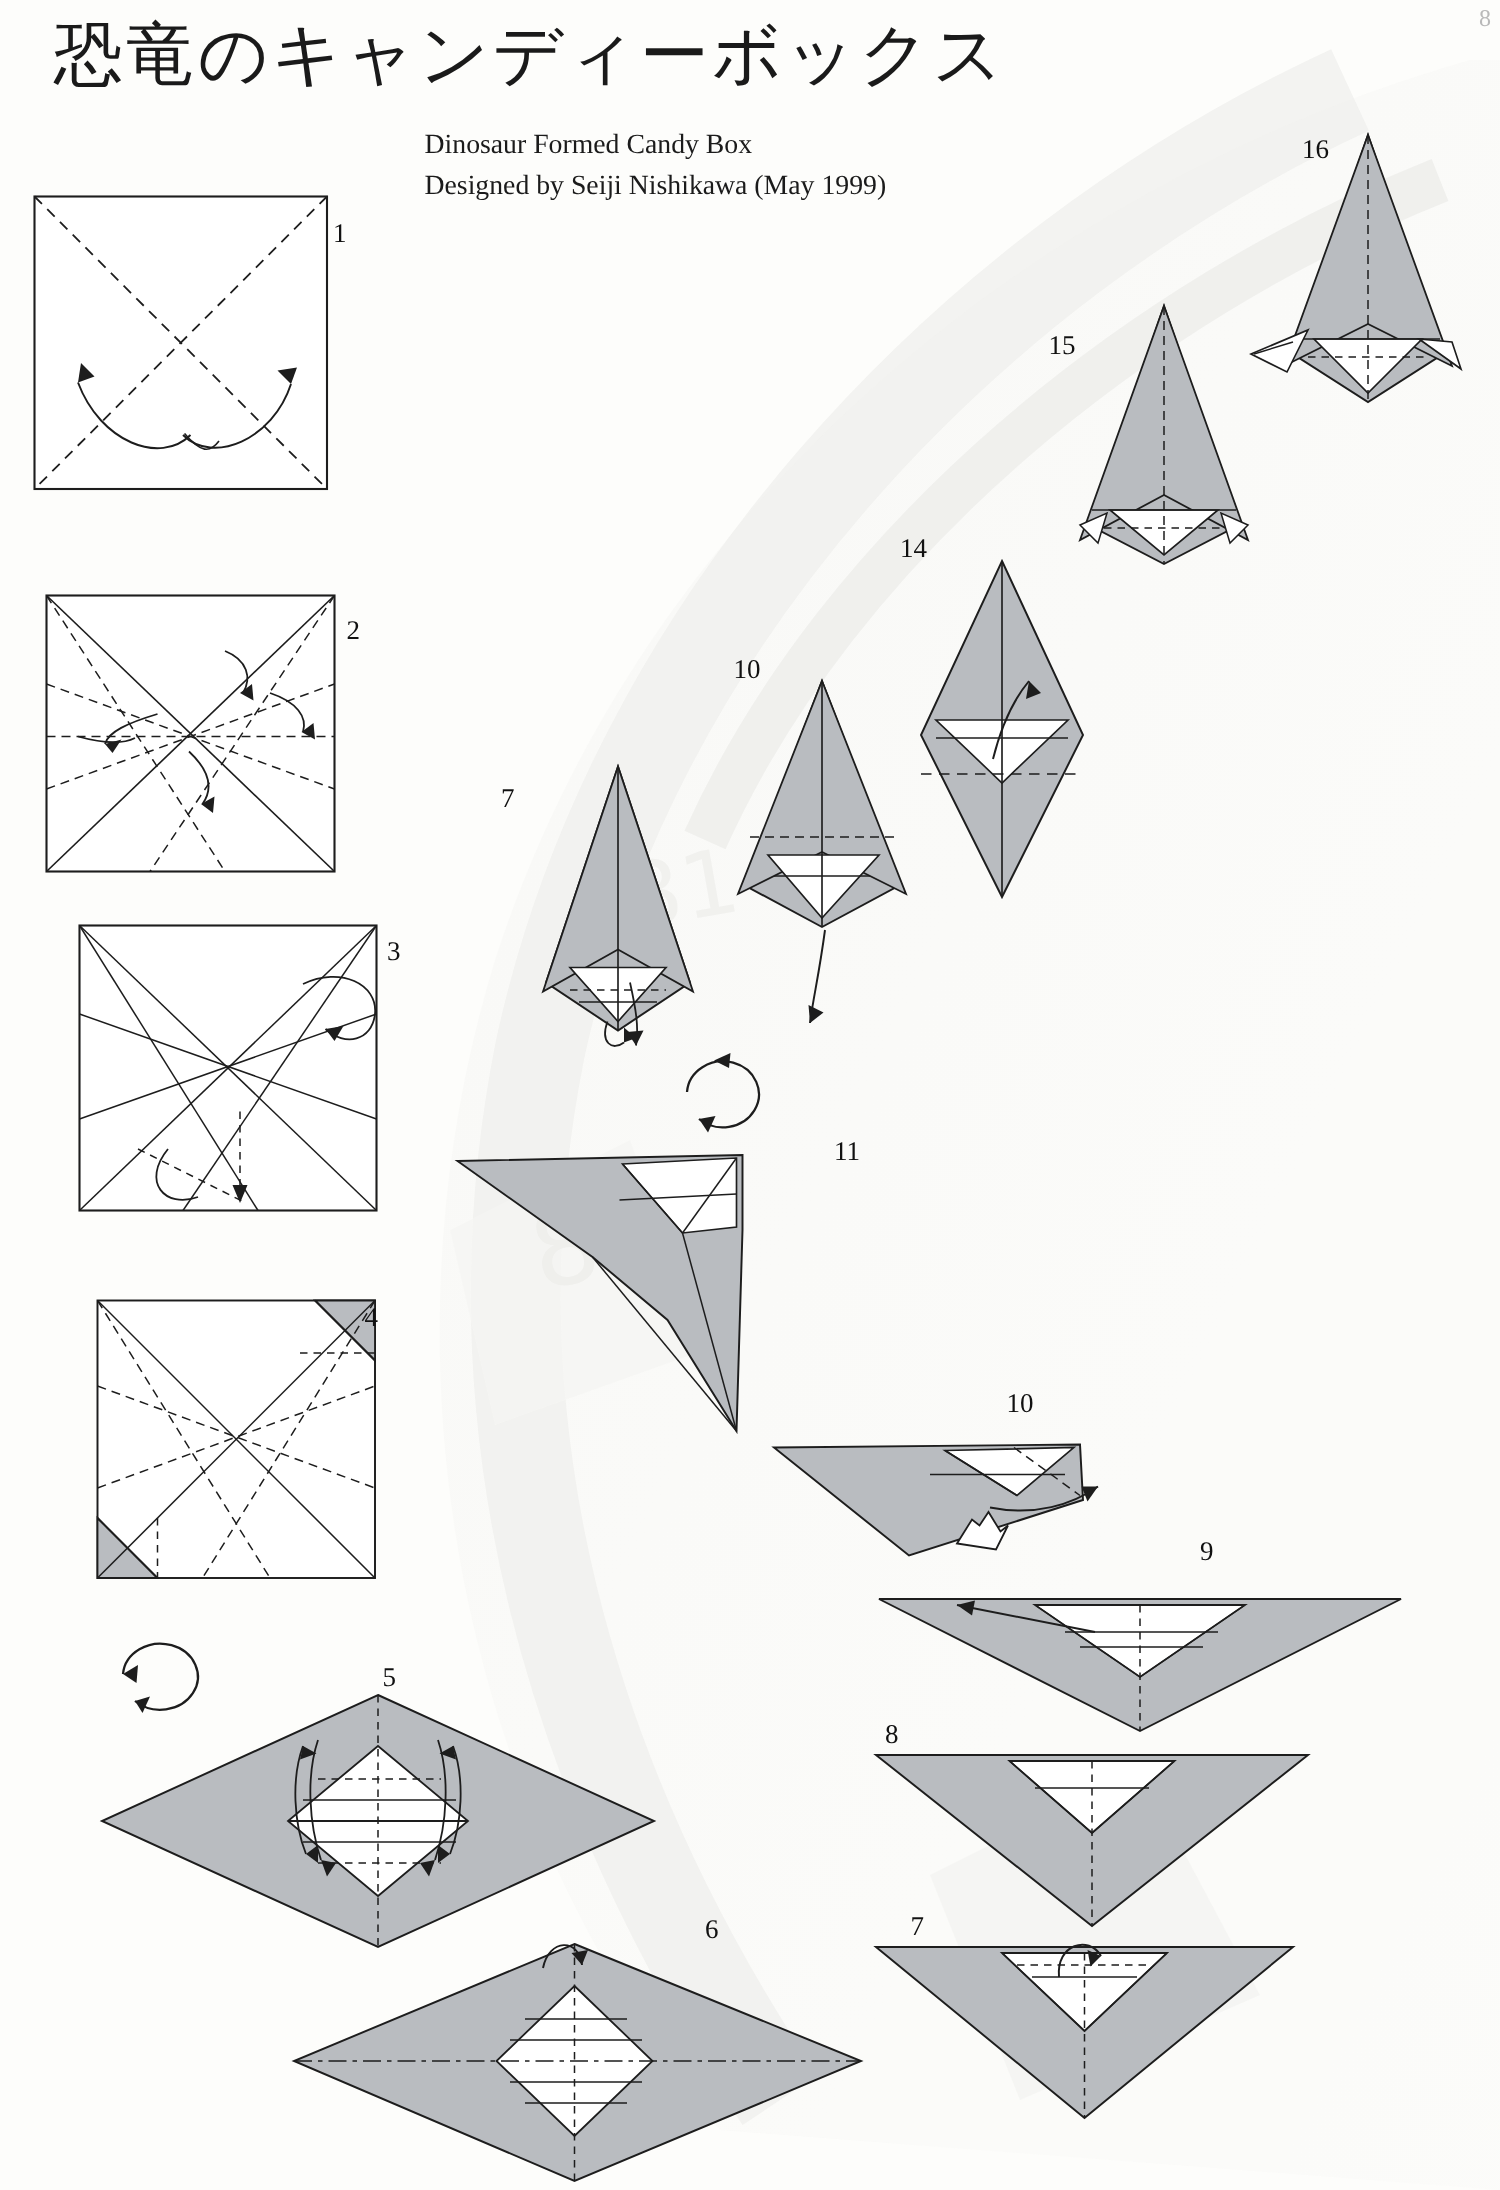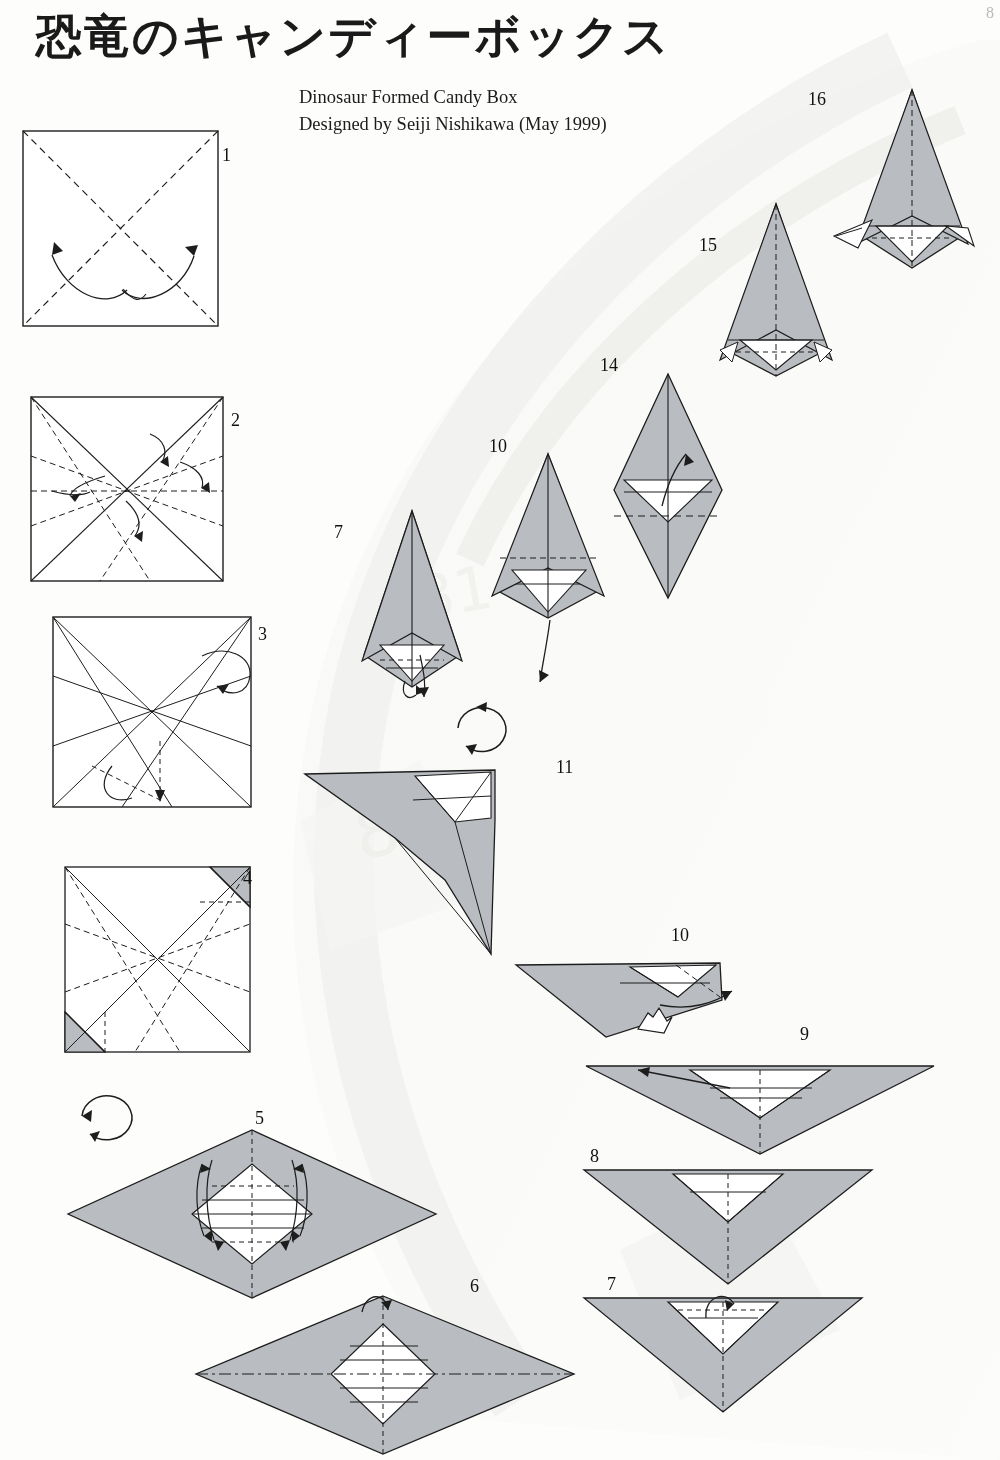--- a/index.html
+++ b/index.html
@@ -12,26 +12,26 @@
     overflow:hidden;
   }
   .page{position:relative;width:1000px;height:1460px;overflow:hidden;}
 
   
   .watermark{position:absolute;inset:0;pointer-events:none;opacity:.55;}
 
   .title{
     position:absolute;left:36px;top:6px;
     font-family:"DejaVu Sans", sans-serif;
-    font-size:46px;letter-spacing:2px;font-weight:700;
+    font-size:46px;letter-spacing:2px;font-weight:400;
     color:#1a1a1a;white-space:nowrap;
   }
   .credits{
     position:absolute;left:283px;top:84px;
-    font-size:18.5px;line-height:27px;color:#1b1b1b;margin-left:16px;
+    font-size:18.5px;line-height:27px;color:#1b1b1b;
   }
   .credits div{white-space:nowrap;}
 
   .note{
     position:absolute;left:560px;top:786px;
     font-family:"DejaVu Sans", sans-serif;
     font-size:17px;line-height:30px;color:#111;
   }
   .note div{white-space:nowrap;}
 
@@ -344,16 +344,16 @@
   <div class="stepnum" style="left:255px;top:1108px;">5</div>
   <div class="stepnum" style="left:470px;top:1276px;">6</div>
   <div class="stepnum" style="left:607px;top:1274px;">7</div>
   <div class="stepnum" style="left:590px;top:1146px;">8</div>
   <div class="stepnum" style="left:800px;top:1024px;">9</div>
   <div class="stepnum" style="left:671px;top:925px;">10</div>
   <div class="stepnum" style="left:556px;top:757px;">11</div>
   <div class="stepnum" style="left:334px;top:522px;">7</div>
   <div class="stepnum" style="left:489px;top:436px;">10</div>
   <div class="stepnum" style="left:600px;top:355px;">14</div>
-  <div class="stepnum" style="left:699px;top:235px;">15</div>
-  <div class="stepnum" style="left:808px;top:89px;">16</div>
+  <div class="stepnum" style="left:699px;top:220px;">15</div>
+  <div class="stepnum" style="left:868px;top:89px;">16</div>
 
 </div>
 
 </body></html>

